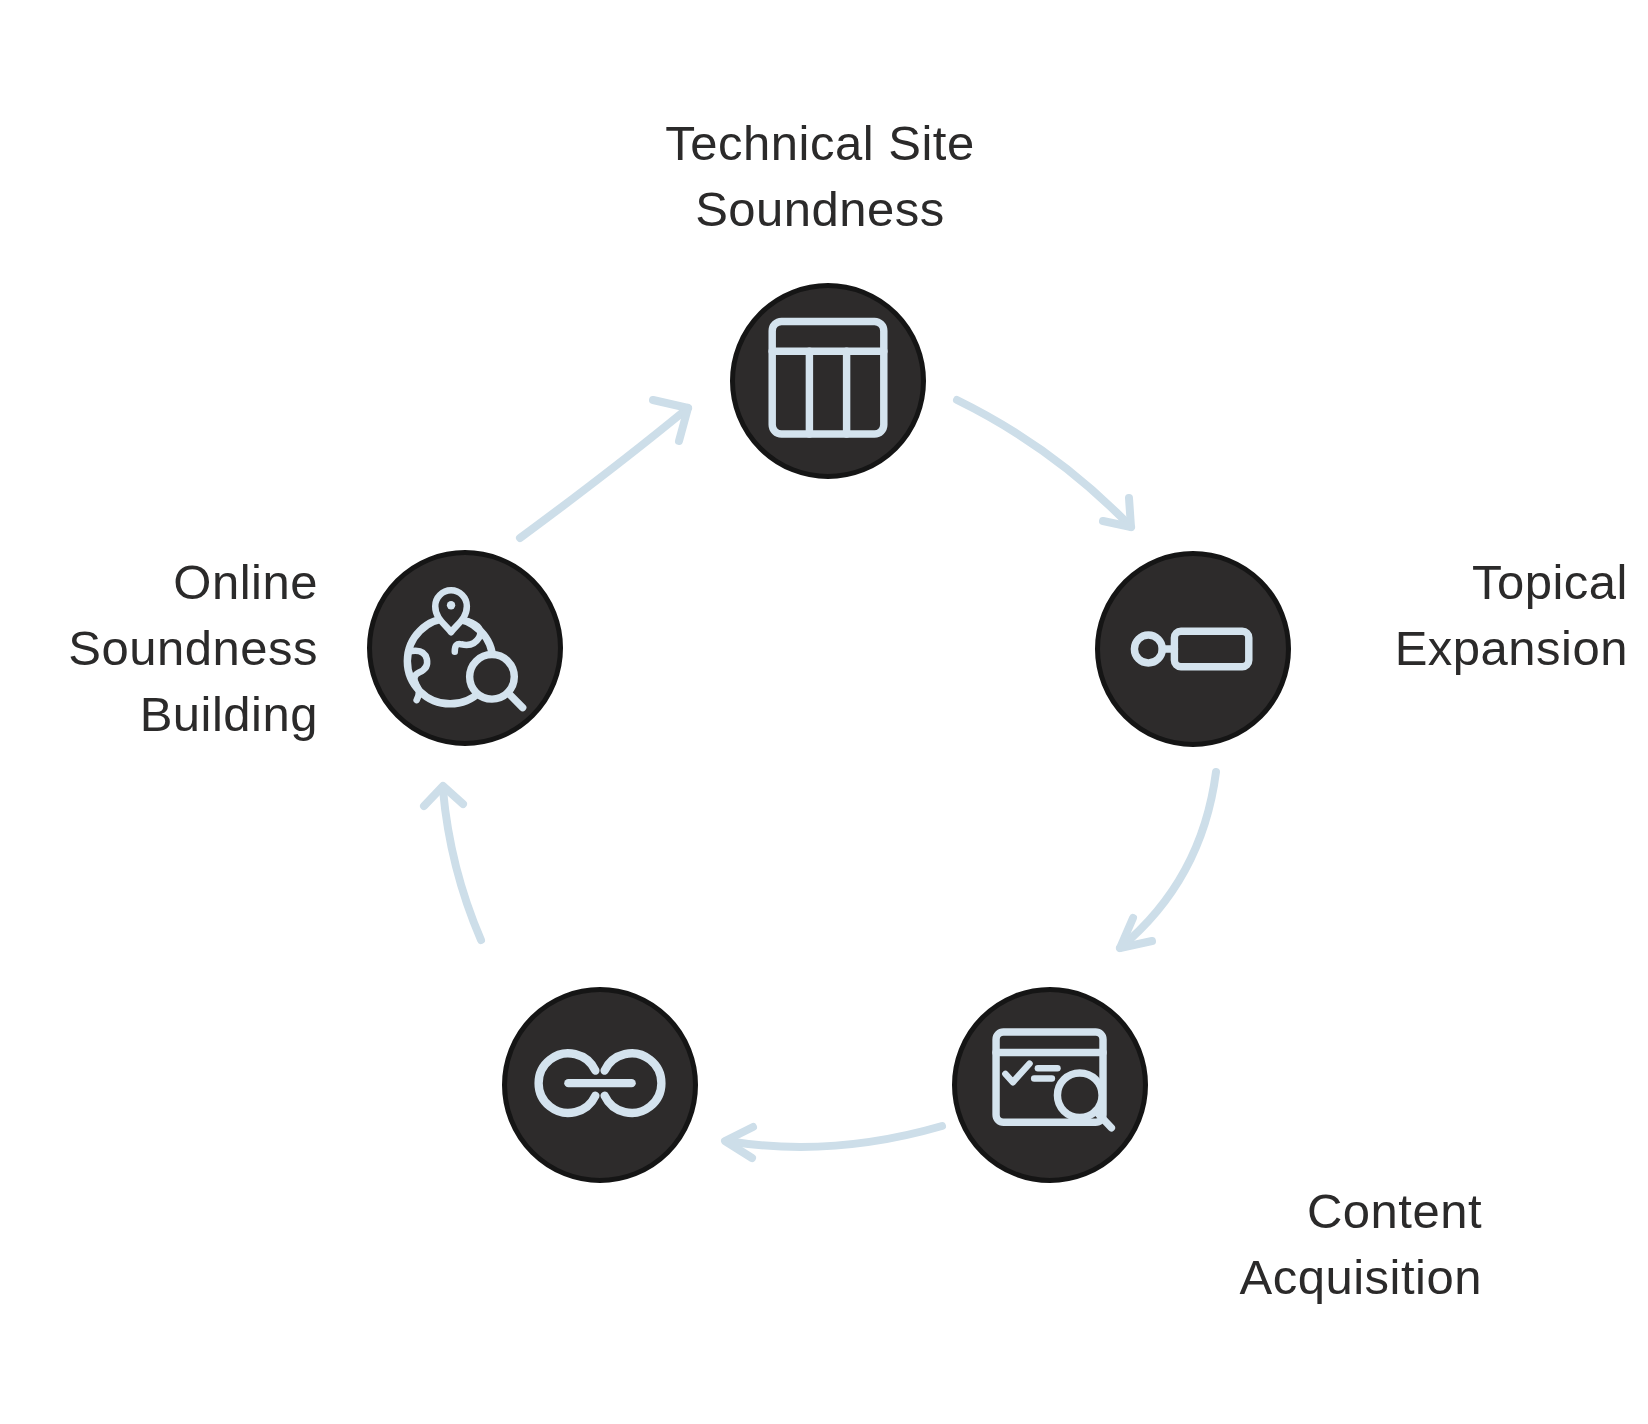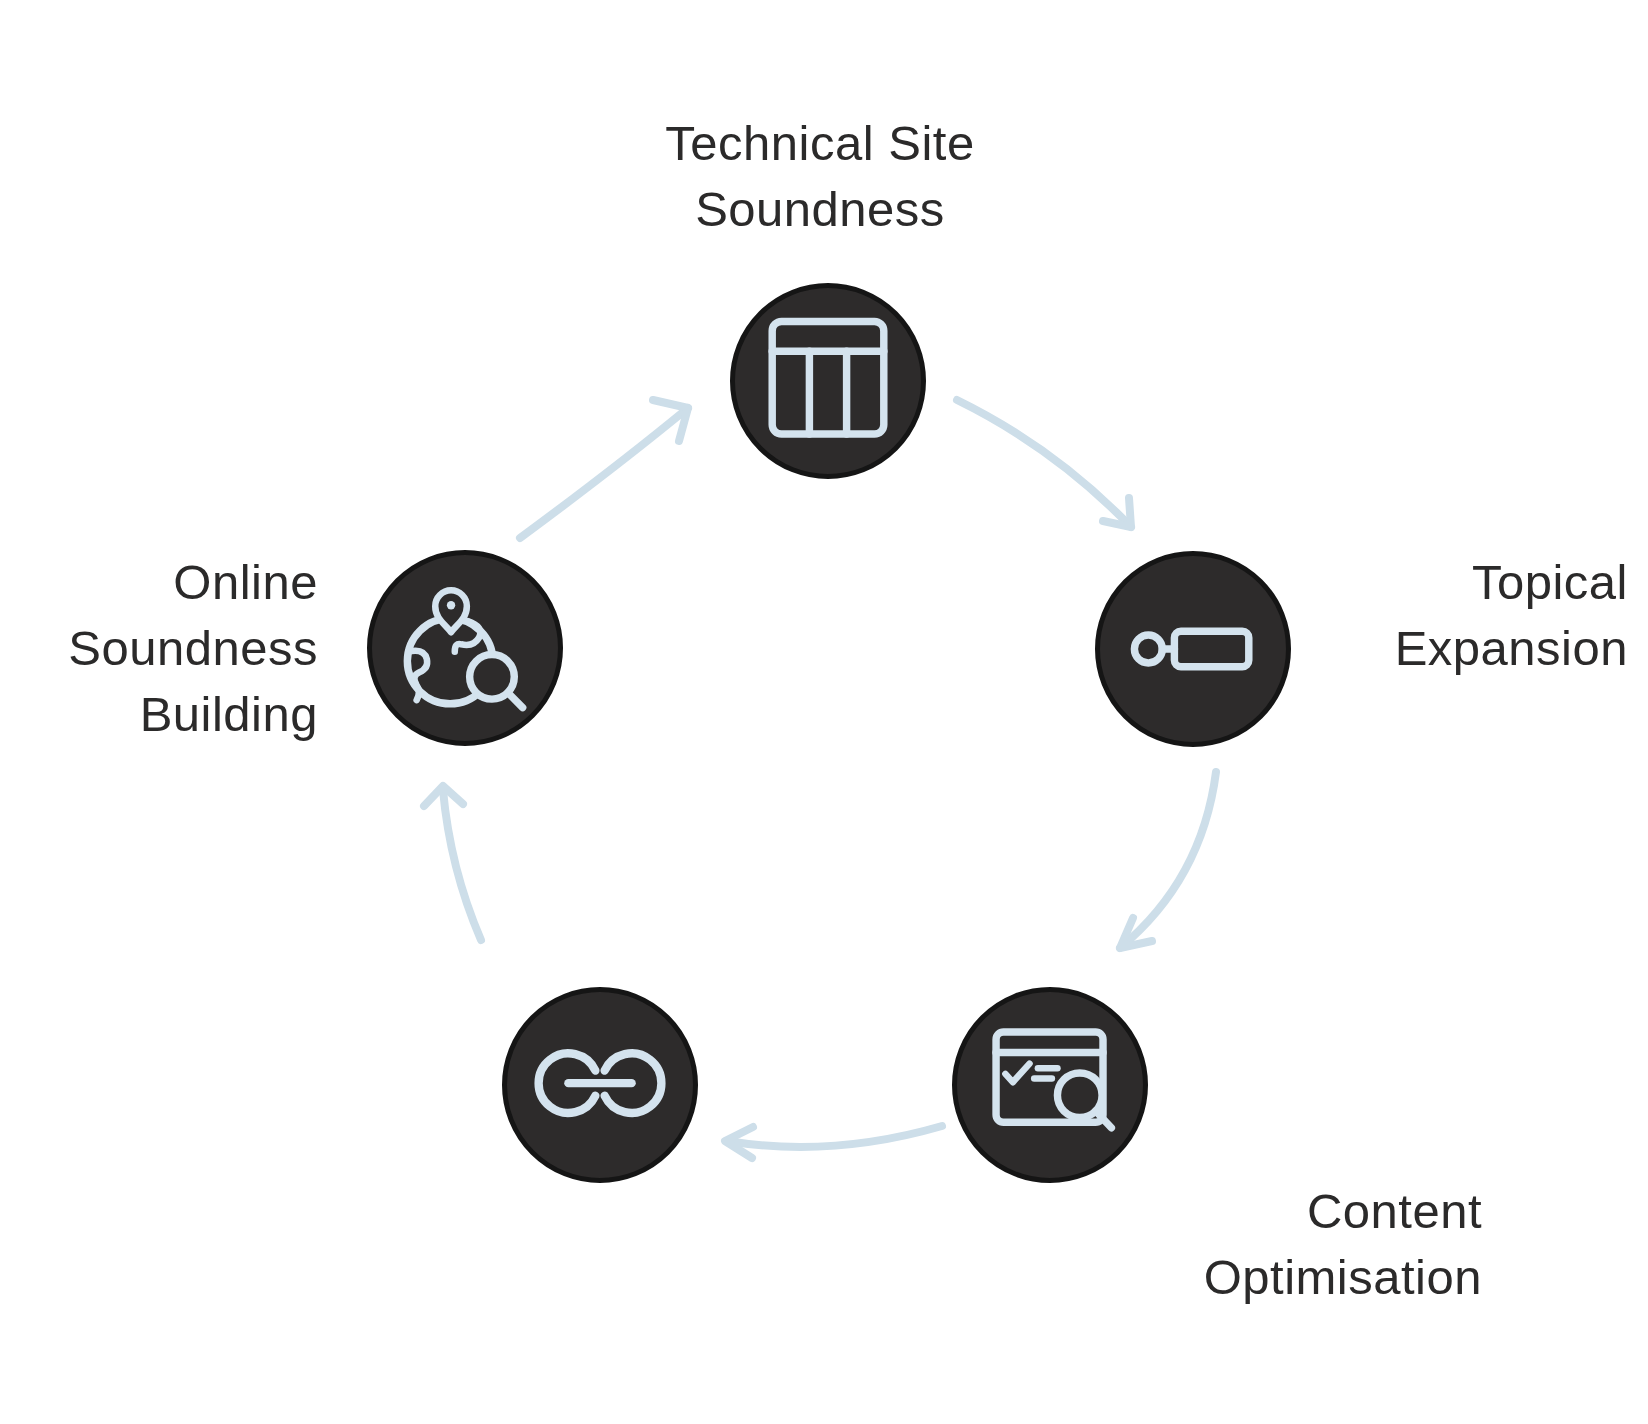--- a/index.html
+++ b/index.html
@@ -97,21 +97,21 @@
       <line x1="42" y1="65" x2="157" y2="65"></line>
       <polyline class="w7" points="52,88 60,97 78,77"></polyline>
       <line class="w7" x1="87" y1="82" x2="108" y2="82"></line>
       <line class="w7" x1="83" y1="93" x2="102" y2="93"></line>
       <circle class="mask" cx="132" cy="111" r="24"></circle>
       <line x1="149" y1="128" x2="166" y2="146"></line>
     </svg>
   </div>
   <div class="label left" style="left:1062px;top:1178px;width:420px;">
     <div>Content</div>
-    <div>Optimisation</div>
+    <div>Acquisition</div>
   </div>
 
   <div class="node" style="left:502px;top:987px;">
     <svg class="icon" viewBox="0 0 200 200">
       <path class="w9" d="M 95 111.5 A 32 32 0 1 1 95 84.5"></path>
       <path class="w9" d="M 105 84.5 A 32 32 0 1 1 105 111.5"></path>
       <line class="w9" x1="66" y1="98" x2="134" y2="98"></line>
     </svg>
   </div>
 

